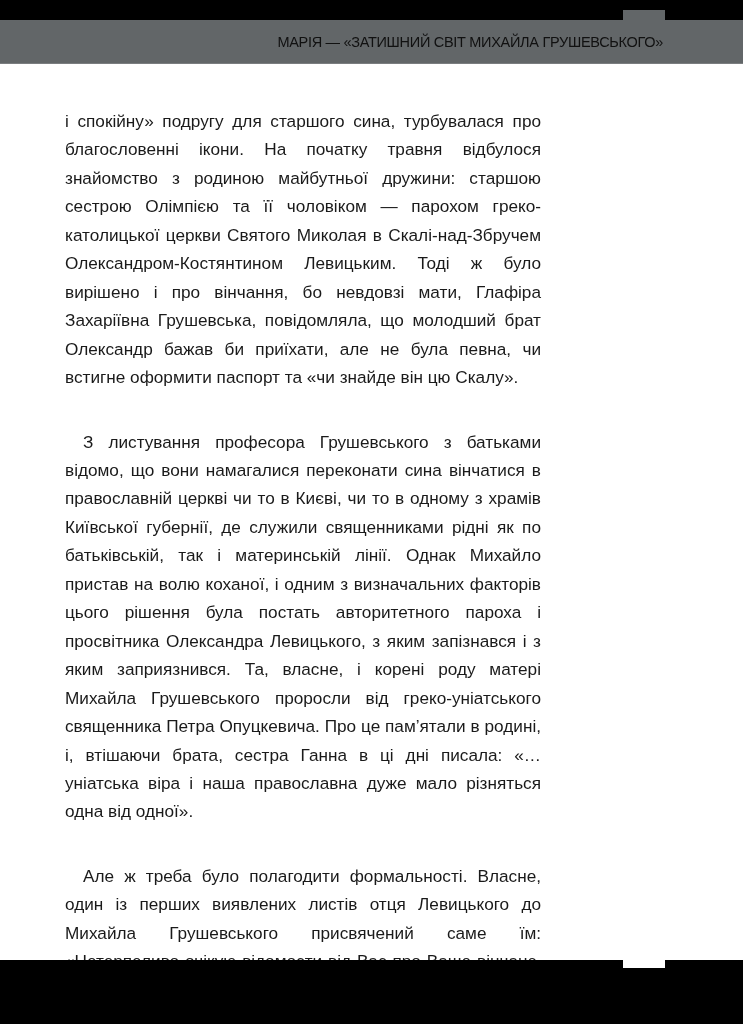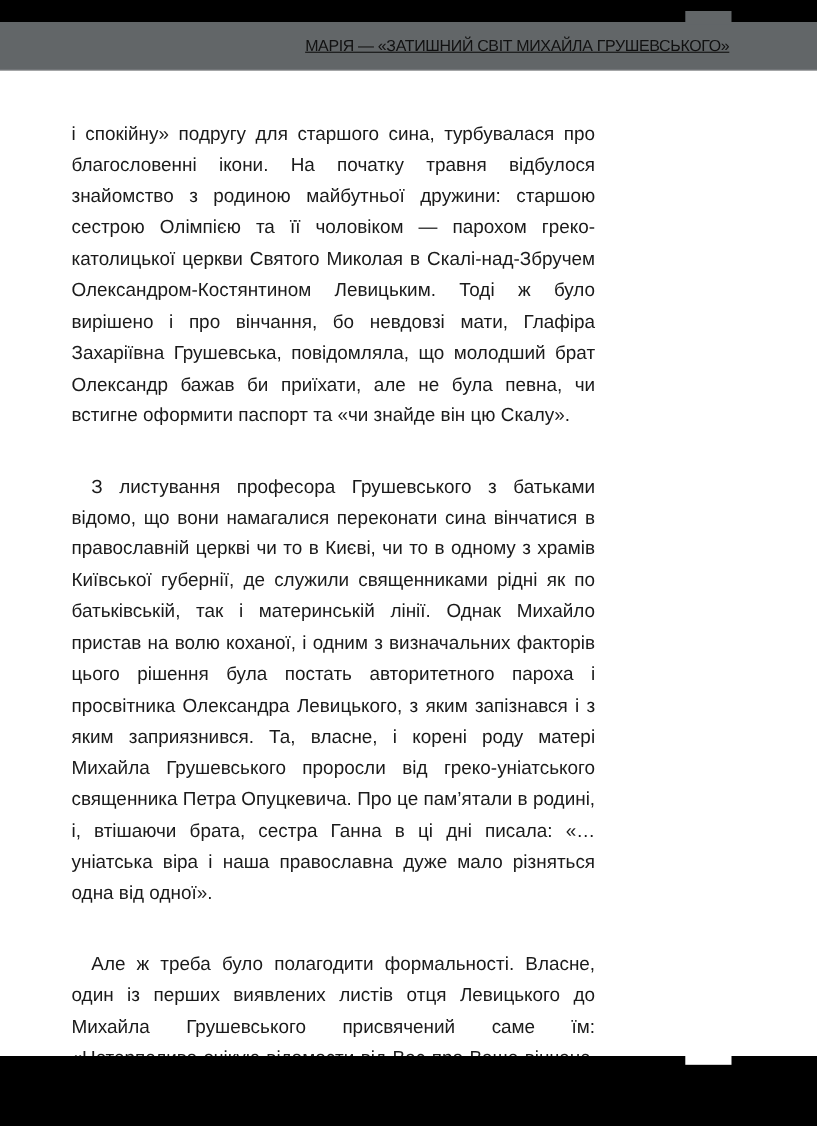--- a/index.html
+++ b/index.html
@@ -3,21 +3,21 @@
 <meta charset="utf-8">
 <style>
   html, body { margin:0; padding:0; }
   body { width:743px; height:1024px; position:relative; background:#ffffff; overflow:hidden;
          font-family:"Liberation Sans", sans-serif; }
   .top-black { position:absolute; left:0; top:0; width:743px; height:20px; background:#000; }
   .top-gray { position:absolute; left:0; top:20px; width:743px; height:43px; background:#626668;
               border-bottom:1px solid #7a7d7f; }
   .top-tab { position:absolute; left:623px; top:10px; width:42px; height:12px; background:#626668; }
   .running-head { position:absolute; right:80px; top:34px; font-size:14.5px; letter-spacing:-0.3px;
-                  color:#111; text-transform:uppercase; white-space:nowrap;text-decoration:underline; }
+                  color:#111; text-transform:uppercase; white-space:nowrap; }
   .body-text { position:absolute; left:65px; top:107px; width:476px;
                font-family:"Liberation Sans", sans-serif; font-size:17.2px; line-height:28.45px;
                color:#1a1a1a; text-align:justify; }
   .body-text p { margin:0; text-indent:0; }
   .body-text p.indent { text-indent:18px;margin-top:36px; }
   .bottom-black { position:absolute; left:0; top:960px; width:743px; height:64px; background:#000; }
   .bottom-tab { position:absolute; left:623px; top:960px; width:42px; height:8px; background:#fff; }
   .page-num { position:absolute; left:623px; top:988px; width:42px; text-align:center;
               font-weight:bold; font-size:15px; color:#000; }
 </style>

